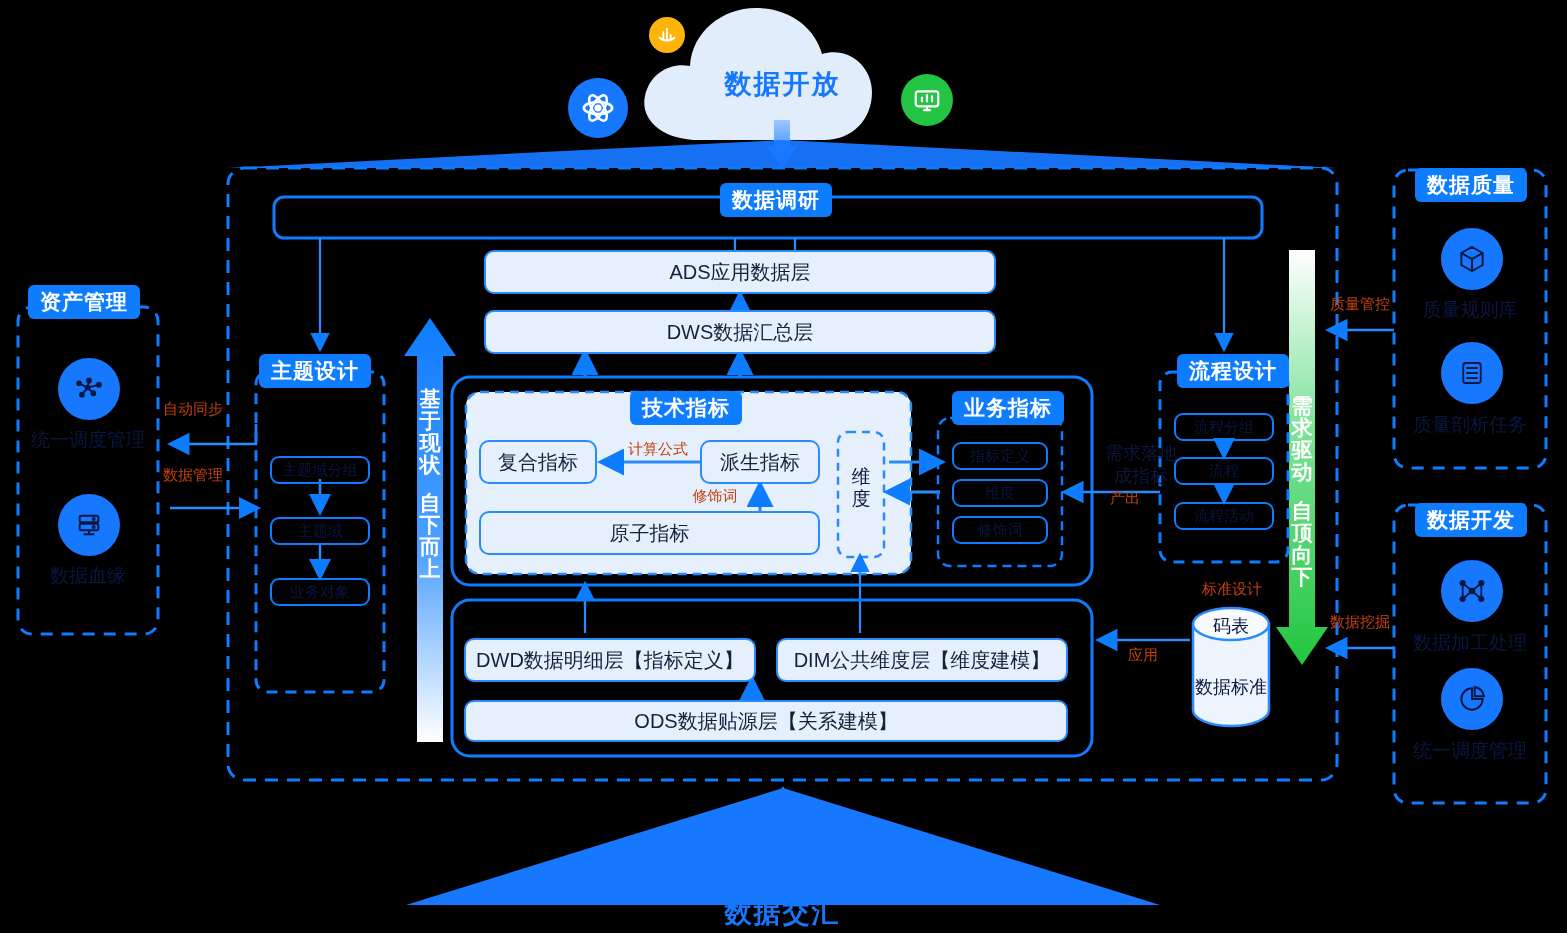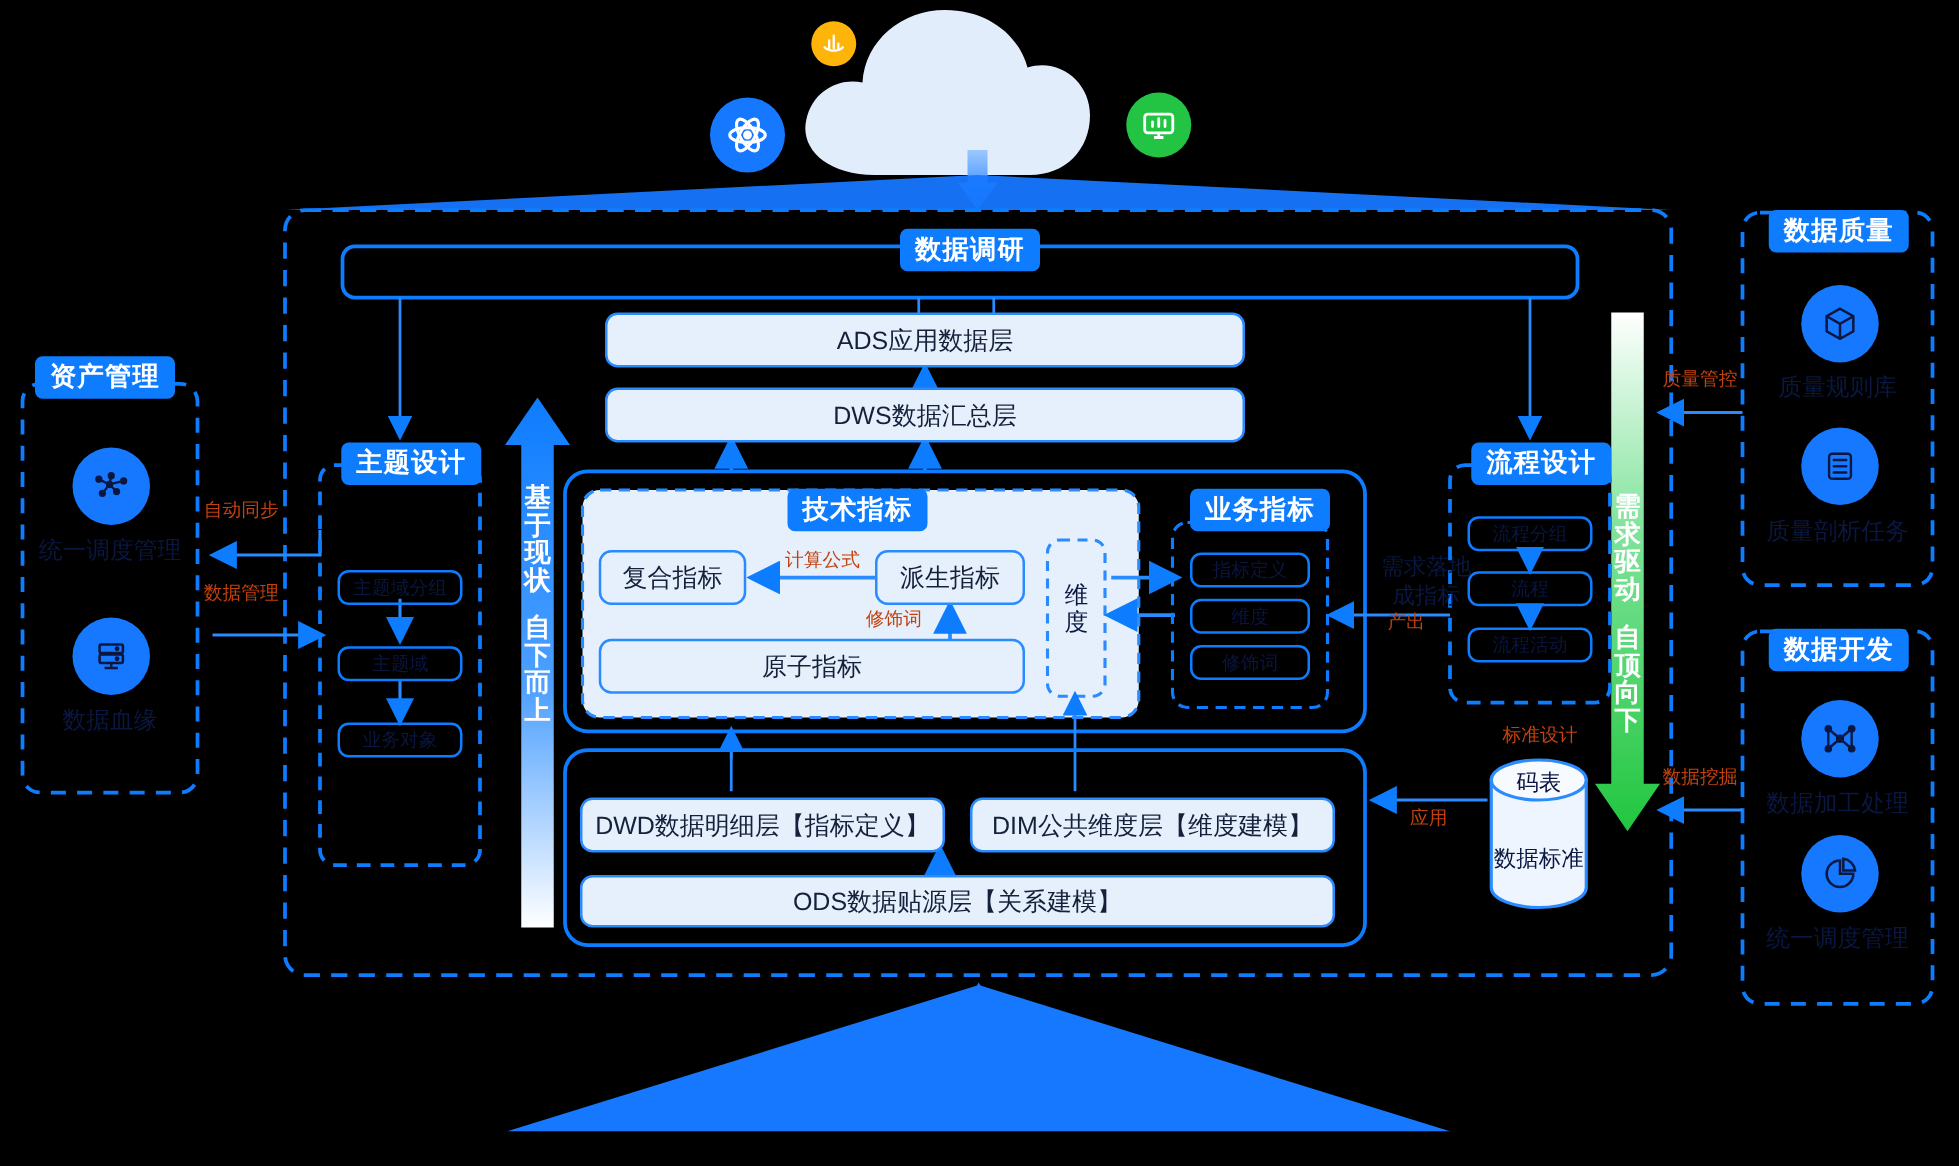--- a/index.html
+++ b/index.html
@@ -176,20 +176,21 @@
         <path d="M737 871 v12"></path>
       <circle cx="783" cy="874" r="11"></circle>
         <path d="M783 874 l6 -7"></path>
       <path d="M826 865 a11 11 0 0 0 22 0 z"></path>
       <rect x="912" y="862" width="22" height="16" rx="2"></rect>
         <path d="M923 878 v7 M915 885 h16"></path>
       <path d="M916 870 l4 -4 l4 5 l5 -7"></path>
     </g>
   </svg>
 
+  <div class="abs cloudword" style="left:690px; top:66px; width:185px; text-align:center;">数据开放</div>
 
   <div class="abs circ-icon" style="left:649px; top:17px; width:36px; height:36px; background:#ffb40a;">
     <svg width="22" height="22" viewBox="0 0 24 24" fill="none" stroke="#fff" stroke-width="2">
       <path d="M8 16V9M12 16V5M16 16v-4" stroke-linecap="round"></path>
       <path d="M4 15c4 4 12 4 16 0" stroke-linecap="round"></path>
     </svg>
   </div>
   <div class="abs circ-icon" style="left:568px; top:78px; width:60px; height:60px; background:#1677ff;">
     <svg width="34" height="34" viewBox="0 0 24 24" fill="none" stroke="#fff" stroke-width="1.8">
       <circle cx="12" cy="12" r="1.6" fill="#fff"></circle>
@@ -218,21 +219,21 @@
     <span>自下而上</span>
   </div>
 
   <div class="abs vtxt" style="left:1289px; top:395px; color:#fff;">
     <span>需求驱动</span>
   </div>
   <div class="abs vtxt" style="left:1289px; top:500px; color:#fff;">
     <span>自顶向下</span>
   </div>
 
-  <div class="hdr-chip" style="left:273px; top:354px;text-align:center;">主题设计</div>
+  <div class="hdr-chip" style="left:259px; top:354px;text-align:center;">主题设计</div>
   <div class="abs hollow-box" style="left:270px; top:456px; width:100px; height:28px; font-size:15px;">主题域分组</div>
   <div class="abs hollow-box" style="left:270px; top:517px; width:100px; height:28px; font-size:15px;">主题域</div>
   <div class="abs hollow-box" style="left:270px; top:578px; width:100px; height:28px; font-size:15px;">业务对象</div>
 
   <div class="hdr-chip" style="left:1177px; top:354px;">流程设计</div>
   <div class="abs hollow-box" style="left:1174px; top:413px; width:100px; height:28px; font-size:15px;">流程分组</div>
   <div class="abs hollow-box" style="left:1174px; top:457px; width:100px; height:28px; font-size:15px;">流程</div>
   <div class="abs hollow-box" style="left:1174px; top:502px; width:100px; height:28px; font-size:15px;">流程活动</div>
 
   <div class="hdr-chip" style="left:630px; top:391px;">技术指标</div>
@@ -322,14 +323,15 @@
   <div class="abs cap" style="left:1394px; top:630px; width:152px;">数据加工处理</div>
   <div class="abs circ-icon" style="left:1441px; top:668px; width:62px; height:62px;">
     <svg width="32" height="32" viewBox="0 0 24 24" fill="none" stroke="#0a1740" stroke-width="1.5">
       <path d="M12 4 A8 8 0 1 0 20 12 L12 12 Z"></path>
       <path d="M14 3 A8 8 0 0 1 21 10 L14 10 Z"></path>
     </svg>
   </div>
   <div class="abs cap" style="left:1394px; top:738px; width:152px;">统一调度管理</div>
   <div class="abs txt" style="left:1330px; top:613px;">数据挖掘</div>
 
+  <div class="abs bigword" style="left:690px; top:895px; width:185px; text-align:center;">数据交汇</div>
 
 </div>
 
 </body></html>

